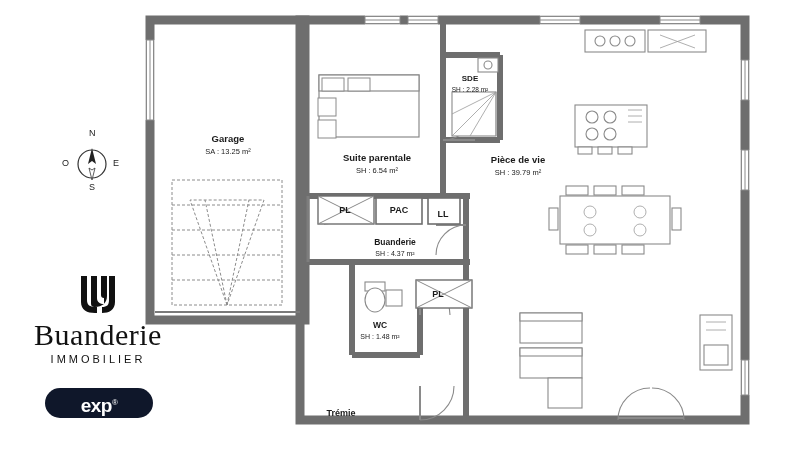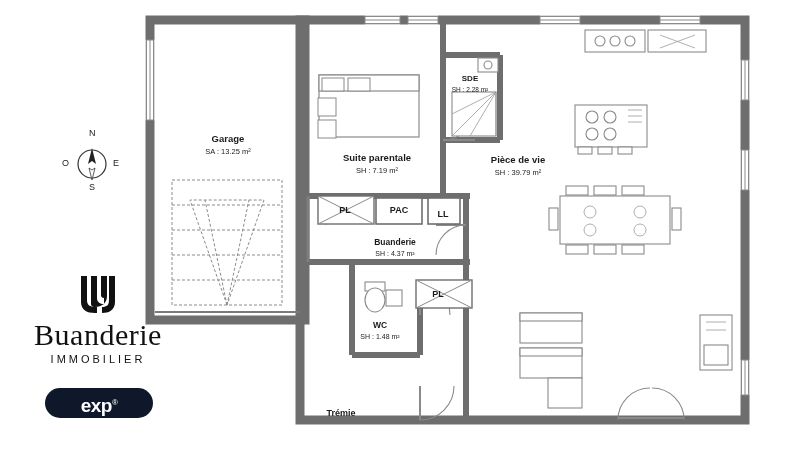--- a/index.html
+++ b/index.html
@@ -314,21 +314,21 @@
   <span style="left:2px; top:28px;">O</span>
 </div>
 
 <div class="lbl" style="left:228px; top:133px;">
   <span class="name">Garage</span>
   <span class="area">SA : 13.25 m²</span>
 </div>
 
 <div class="lbl" style="left:377px; top:152px;">
   <span class="name">Suite parentale</span>
-  <span class="area">SH : 7.19 m²</span>
+  <span class="area">SH : 6.54 m²</span>
 </div>
 
 <div class="lbl tiny" style="left:470px; top:62px;margin-top:12px;">
   <span class="name">SDE</span>
   <span class="area">SH : 2.28 m²</span>
 </div>
 
 <div class="lbl" style="left:518px; top:154px;">
   <span class="name">Pièce de vie</span>
   <span class="area">SH : 39.79 m²</span>

